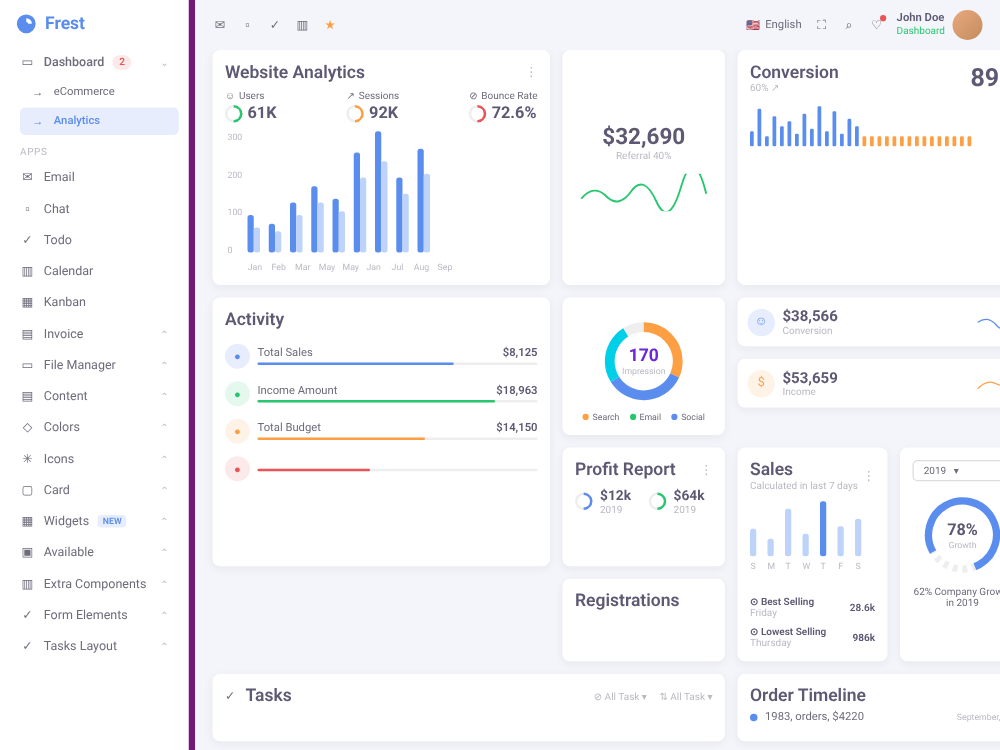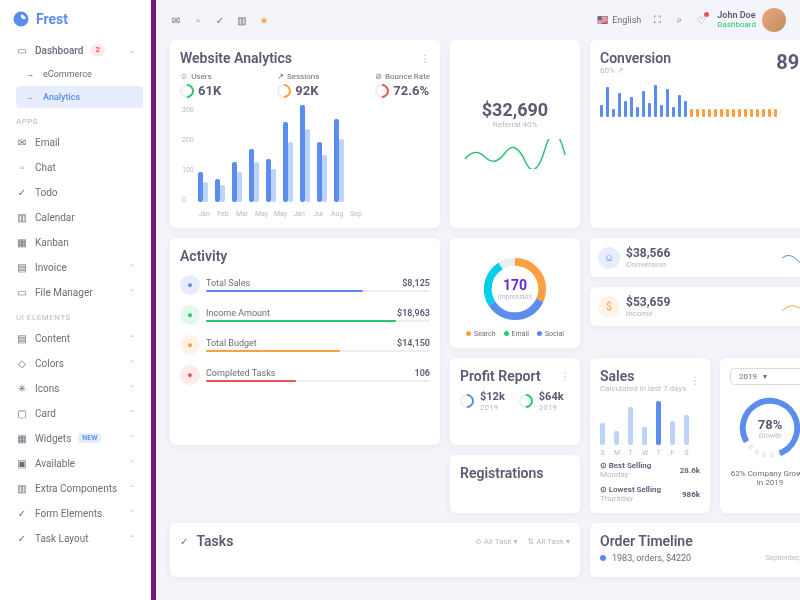--- a/index.html
+++ b/index.html
@@ -136,21 +136,20 @@
             <span class="ic">▤</span>
             <span>Invoice</span>
             <span class="chev">⌃</span>
           </div>
           <div class="nav-item">
             <span class="ic">▭</span>
             <span>File Manager</span>
             <span class="chev">⌃</span>
           </div>
         </div>
-      <div class="nav-section">UI Elements</div>
       <div id="ui">
           <div class="nav-item">
             <span class="ic">▤</span>
             <span>Content</span>
             <span class="chev">⌃</span>
           </div>
           <div class="nav-item">
             <span class="ic">◇</span>
             <span>Colors</span>
             <span class="chev">⌃</span>
@@ -183,21 +182,21 @@
           </div>
         </div>
       <div id="forms">
           <div class="nav-item">
             <span class="ic">✓</span>
             <span>Form Elements</span>
             <span class="chev">⌃</span>
           </div>
           <div class="nav-item">
             <span class="ic">✓</span>
-            <span>Task Layout</span>
+            <span>Tasks Layout</span>
             <span class="chev">⌃</span>
           </div>
         </div>
     </nav>
   </aside>
 
   <div class="main">
     <div class="topbar">
       <div class="topbar-icons">
         <span class="ic">✉</span>
@@ -430,24 +429,20 @@
                 <div style="display:flex;justify-content:space-between">
                   <span>Total Budget</span>
                   <span class="act-val">$14,150</span>
                 </div>
                 <div class="act-bar" style="--w:60%;--c:#ff9f43"></div>
               </div>
             </div>
             <div class="act-row">
               <div class="act-icon" style="background:#fceaea;color:#ea5455">●</div>
               <div style="flex:1">
-                <div style="display:flex;justify-content:space-between">
-                  <span>Completed Tasks</span>
-                  <span class="act-val">106</span>
-                </div>
                 <div class="act-bar" style="--w:40%;--c:#ea5455"></div>
               </div>
             </div>
           </div>
       </div>
 
       <div class="card" style="grid-column:2;grid-row:3">
         <div class="card-h">
             <span class="title">Profit Report</span>
             <span style="color:#b9b9c3">⋮</span>
@@ -489,25 +484,25 @@
           </div>
         <div style="display:flex;gap:9px;font-size:7px;color:#b9b9c3" id="sales-days">
             <span style="width:5px;text-align:center">S</span>
             <span style="width:5px;text-align:center">M</span>
             <span style="width:5px;text-align:center">T</span>
             <span style="width:5px;text-align:center">W</span>
             <span style="width:5px;text-align:center">T</span>
             <span style="width:5px;text-align:center">F</span>
             <span style="width:5px;text-align:center">S</span>
           </div>
-        <div style="margin-top:4px">
+        <div style="margin-top:20px">
           <div style="display:flex;justify-content:space-between;align-items:center;font-size:8px">
               <div>
                 <div style="color:#5e5873;font-weight:600">⊙ <span>Best Selling</span></div>
-                <div class="subtitle">Monday</div>
+                <div class="subtitle">Friday</div>
               </div>
               <div style="font-weight:600;color:#5e5873">28.6k</div>
             </div>
           <div style="display:flex;justify-content:space-between;align-items:center;font-size:8px;margin-top:6px">
               <div>
                 <div style="color:#5e5873;font-weight:600">⊙ <span>Lowest Selling</span></div>
                 <div class="subtitle">Thursday</div>
               </div>
               <div style="font-weight:700;color:#5e5873">986k</div>
             </div>

